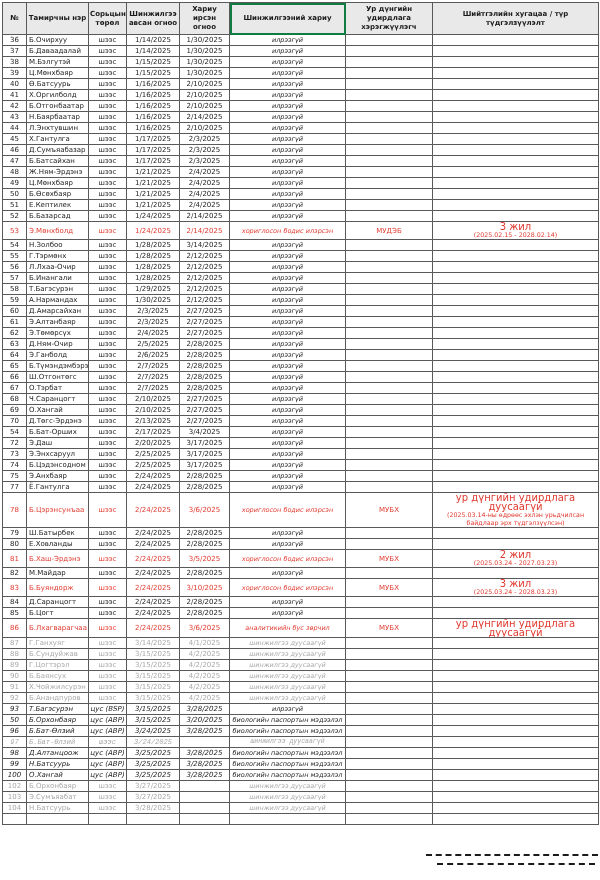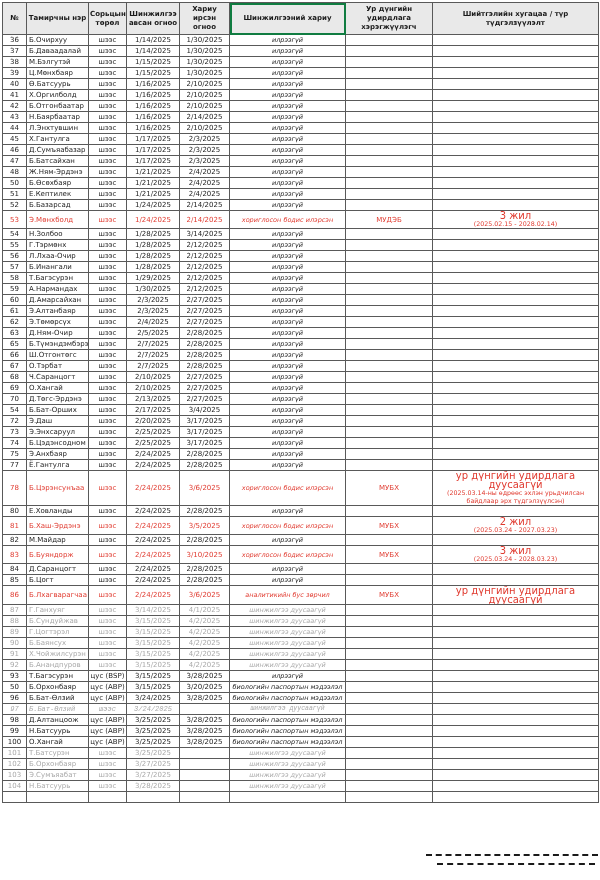--- a/index.html
+++ b/index.html
@@ -26,21 +26,21 @@
   td{height:10px;white-space:nowrap;color:#222;}
   td.c-no{text-align:center;}
   td.c-name{text-align:left;padding-left:2px;}
   td.c-type,td.c-taken,td.c-received,td.c-manager{text-align:center;}
   td.c-result{text-align:center;font-style:italic;font-size:6.5px;}
   td.c-pun{text-align:center;white-space:normal;}
   .pun-main{display:block;font-weight:normal;font-size:10px;line-height:9px;}
   .pun-note{display:block;font-weight:normal;font-size:6.3px;line-height:8px;}
   tr.row-red td{color:#e03a2f;}
   tr.row-gray td{color:#a9a9a9;}
-  tr.row-it td{}
+  tr.row-it td{font-style:italic;}
   tr.row-grayit td{color:#a9a9a9;font-style:italic;font-family:Liberation Mono, monospace;}
   .dash-line{position:absolute;height:0;border-top:2px dashed #1a1a1a;}
   #dash1{left:426px;top:854px;width:172px;}
   #dash2{left:437px;top:863px;width:158px;}
 </style>
 </head>
 <body>
 
 <div>
   <table>
@@ -191,20 +191,30 @@
           <td class="c-no">48</td>
           <td class="c-name">Ж.Ням-Эрдэнэ</td>
           <td class="c-type">шээс</td>
           <td class="c-taken">1/21/2025</td>
           <td class="c-received">2/4/2025</td>
           <td class="c-result">илрээгүй</td>
           <td class="c-manager"></td>
           <td class="c-pun"></td>
         </tr>
         <tr class="row-n">
+          <td class="c-no">49</td>
+          <td class="c-name">Ц.Мөнхбаяр</td>
+          <td class="c-type">шээс</td>
+          <td class="c-taken">1/21/2025</td>
+          <td class="c-received">2/4/2025</td>
+          <td class="c-result">илрээгүй</td>
+          <td class="c-manager"></td>
+          <td class="c-pun"></td>
+        </tr>
+        <tr class="row-n">
           <td class="c-no">50</td>
           <td class="c-name">Б.Өсөхбаяр</td>
           <td class="c-type">шээс</td>
           <td class="c-taken">1/21/2025</td>
           <td class="c-received">2/4/2025</td>
           <td class="c-result">илрээгүй</td>
           <td class="c-manager"></td>
           <td class="c-pun"></td>
         </tr>
         <tr class="row-n">
@@ -334,20 +344,30 @@
           <td class="c-no">63</td>
           <td class="c-name">Д.Ням-Очир</td>
           <td class="c-type">шээс</td>
           <td class="c-taken">2/5/2025</td>
           <td class="c-received">2/28/2025</td>
           <td class="c-result">илрээгүй</td>
           <td class="c-manager"></td>
           <td class="c-pun"></td>
         </tr>
         <tr class="row-n">
+          <td class="c-no">64</td>
+          <td class="c-name">Э.Ганболд</td>
+          <td class="c-type">шээс</td>
+          <td class="c-taken">2/6/2025</td>
+          <td class="c-received">2/28/2025</td>
+          <td class="c-result">илрээгүй</td>
+          <td class="c-manager"></td>
+          <td class="c-pun"></td>
+        </tr>
+        <tr class="row-n">
           <td class="c-no">65</td>
           <td class="c-name">Б.Түмэндэмбэрэл</td>
           <td class="c-type">шээс</td>
           <td class="c-taken">2/7/2025</td>
           <td class="c-received">2/28/2025</td>
           <td class="c-result">илрээгүй</td>
           <td class="c-manager"></td>
           <td class="c-pun"></td>
         </tr>
         <tr class="row-n">
@@ -467,20 +487,30 @@
           <td class="c-taken">2/24/2025</td>
           <td class="c-received">3/6/2025</td>
           <td class="c-result">хориглосон бодис илэрсэн</td>
           <td class="c-manager">МУБХ</td>
           <td class="c-pun">
             <span class="pun-main">ур дүнгийн удирдлага дуусаагүй</span>
             <span class="pun-note">(2025.03.14-ны өдрөөс эхлэн урьдчилсан байдлаар эрх түдгэлзүүлсэн)</span>
           </td>
         </tr>
         <tr class="row-n">
+          <td class="c-no">79</td>
+          <td class="c-name">Ш.Батырбек</td>
+          <td class="c-type">шээс</td>
+          <td class="c-taken">2/24/2025</td>
+          <td class="c-received">2/28/2025</td>
+          <td class="c-result">илрээгүй</td>
+          <td class="c-manager"></td>
+          <td class="c-pun"></td>
+        </tr>
+        <tr class="row-n">
           <td class="c-no">80</td>
           <td class="c-name">Е.Ховланды</td>
           <td class="c-type">шээс</td>
           <td class="c-taken">2/24/2025</td>
           <td class="c-received">2/28/2025</td>
           <td class="c-result">илрээгүй</td>
           <td class="c-manager"></td>
           <td class="c-pun"></td>
         </tr>
         <tr class="row-red">
@@ -671,30 +701,20 @@
           <td class="c-manager"></td>
           <td class="c-pun"></td>
         </tr>
         <tr class="row-it">
           <td class="c-no">100</td>
           <td class="c-name">О.Хангай</td>
           <td class="c-type">цус (ABP)</td>
           <td class="c-taken">3/25/2025</td>
           <td class="c-received">3/28/2025</td>
           <td class="c-result">биологийн паспортын мэдээлэл</td>
-          <td class="c-manager"></td>
-          <td class="c-pun"></td>
-        </tr>
-        <tr class="row-gray">
-          <td class="c-no">101</td>
-          <td class="c-name">Т.Батсурэн</td>
-          <td class="c-type">шээс</td>
-          <td class="c-taken">3/25/2025</td>
-          <td class="c-received"></td>
-          <td class="c-result">шинжилгээ дуусаагүй</td>
           <td class="c-manager"></td>
           <td class="c-pun"></td>
         </tr>
         <tr class="row-gray">
           <td class="c-no">102</td>
           <td class="c-name">Б.Орхонбаяр</td>
           <td class="c-type">шээс</td>
           <td class="c-taken">3/27/2025</td>
           <td class="c-received"></td>
           <td class="c-result">шинжилгээ дуусаагүй</td>

